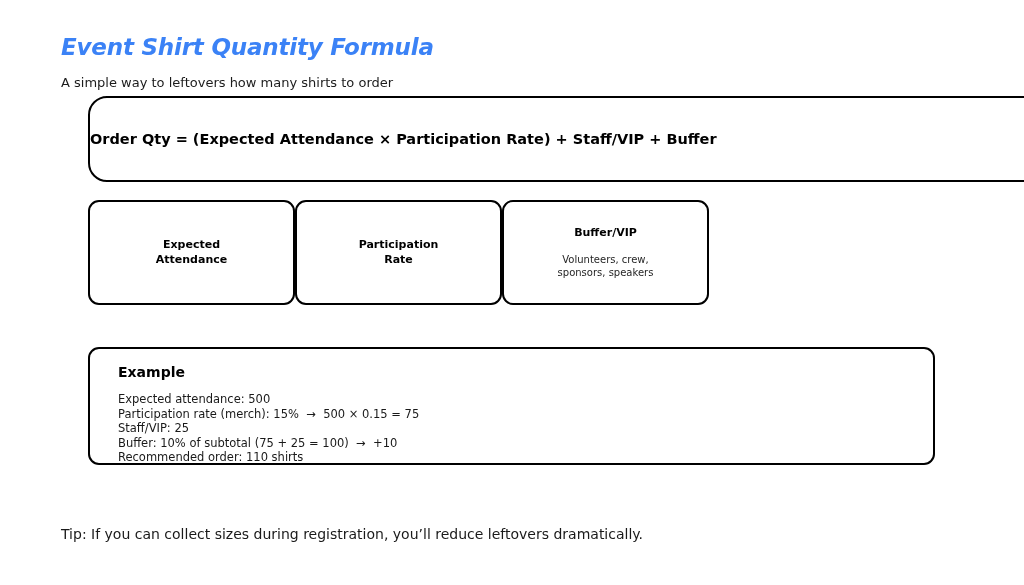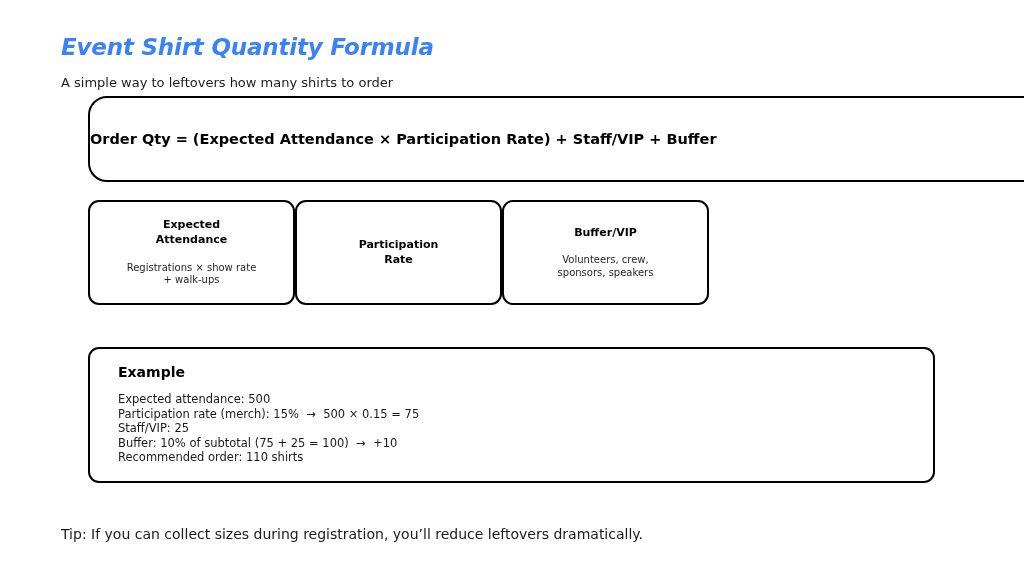--- a/index.html
+++ b/index.html
@@ -106,21 +106,21 @@
     text-align: center;
     line-height: 1.25;
     white-space: pre-line;
   }
 
   .example-box {
     position: absolute;
     left: 88px;
     top: 347px;
     width: 847px;
-    height: 136px;
+    height: 118px;
     border: 2.5px solid #000000;
     border-radius: 11px;
     box-sizing: border-box;
     padding: 15px 0 0 28px;
   }
 
   .example-title {
     font-size: 14px;
     font-weight: bold;
     color: #000000;
@@ -158,22 +158,20 @@
 
   <div class="formula-box">
     <div class="formula-text">Order Qty = (Expected Attendance × Participation Rate) + Staff/VIP + Buffer</div>
   </div>
 
   <div class="cards-row">
 
     <div class="card">
       <div class="card-title">Expected
 Attendance</div>
-      <div class="card-body">Registrations × show rate
-+ walk-ups</div>
     </div>
 
     <div class="card">
       <div class="card-title">Participation
 Rate</div>
     </div>
 
     <div class="card">
       <div class="card-title">Buffer/VIP</div>
       <div class="card-body">Volunteers, crew,

